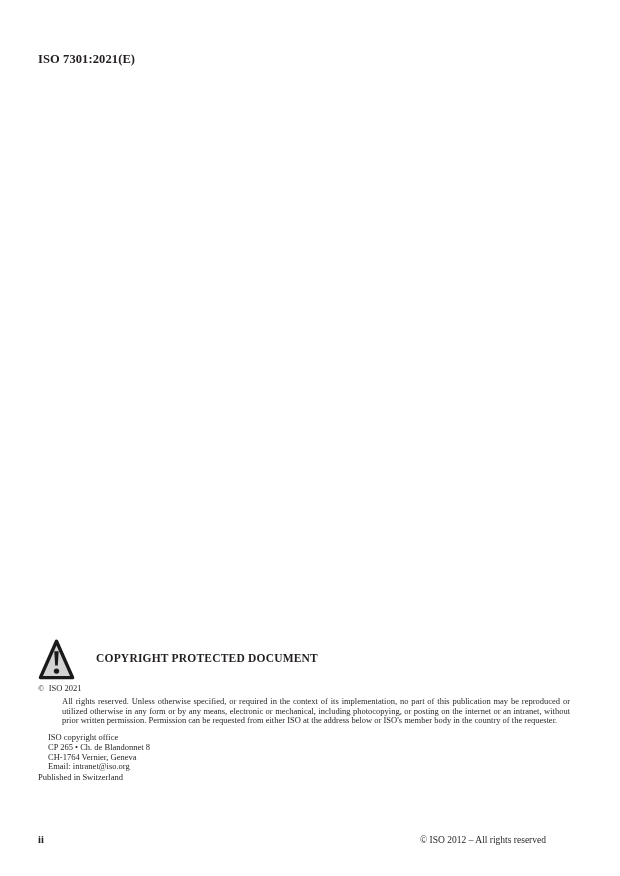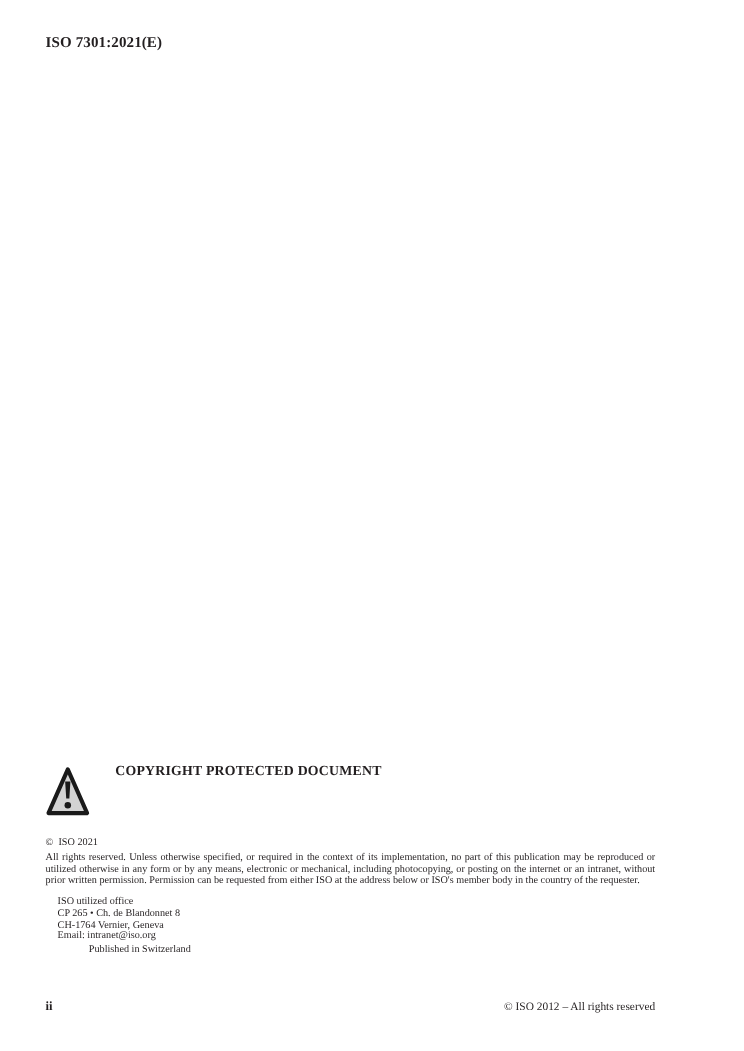--- a/index.html
+++ b/index.html
@@ -10,73 +10,73 @@
     height: 876px;
     background: #ffffff;
     font-family: "Liberation Serif", "DejaVu Serif", serif;
     color: #231f20;
     overflow: hidden;
     margin: 0 auto;
   }
   .doc-ref {
     position: absolute;
     left: 38px;
-    top: 28px;
+    top: 52px;
     font-size: 12.5px;
     font-weight: bold;
     letter-spacing: 0.1px;
   }
   .copyright-section {
     position: absolute;
     left: 38px;
     top: 638px;
     width: 508px;
   }
   .section-header {
     display: flex;
-    align-items: flex-start;
+    align-items: center;
     height: 43px;
   }
   .warning-icon-wrap {
     width: 37px;
     height: 43px;
     flex: 0 0 auto;
   }
   .section-title {
     font-size: 11.5px;
     font-weight: bold;
     margin-left: 21px;
     padding-bottom: 1px;
     letter-spacing: 0.2px;
     line-height: 1;
   }
   .copyright-line {
-    margin-top: 16px;
+    margin-top: 3px;
     font-size: 8.5px;
     line-height: 9.6px;
     white-space: pre;
   }
   .legal-text {
     margin-top: 3.5px;
     font-size: 8.5px;
     line-height: 9.4px;
     text-align: justify;
     width: 508px;
+    margin-left: 24px;
   }
   .address-block {
     margin-top: 8px;
     margin-left: 10px;
     font-size: 8.5px;
     line-height: 9.7px;
   }
   .published-line {
     margin-top: 1px;
     font-size: 8.5px;
     line-height: 9.7px;
-    margin-left: 36px;
   }
   .page-footer {
     position: absolute;
     left: 38px;
     right: 74px;
     top: 834px;
     display: flex;
     justify-content: space-between;
     align-items: baseline;
   }
@@ -106,21 +106,21 @@
         </svg>
       </span>
       <span class="section-title">COPYRIGHT PROTECTED DOCUMENT</span>
     </div>
 
     <div class="copyright-line">©  ISO 2021</div>
 
     <div class="legal-text">All rights reserved. Unless otherwise specified, or required in the context of its implementation, no part of this publication may be reproduced or utilized otherwise in any form or by any means, electronic or mechanical, including photocopying, or posting on the internet or an intranet, without prior written permission. Permission can be requested from either ISO at the address below or ISO's member body in the country of the requester.</div>
 
     <div class="address-block">
-      <div>ISO utilized office</div>
+      <div>ISO copyright office</div>
       <div>CP 265 • Ch. de Blandonnet 8</div>
       <div>CH-1764 Vernier, Geneva</div>
       <div>Email: intranet@iso.org</div>
     </div>
 
     <div class="published-line">Published in Switzerland</div>
 
   </div>
 
   <div class="page-footer">

